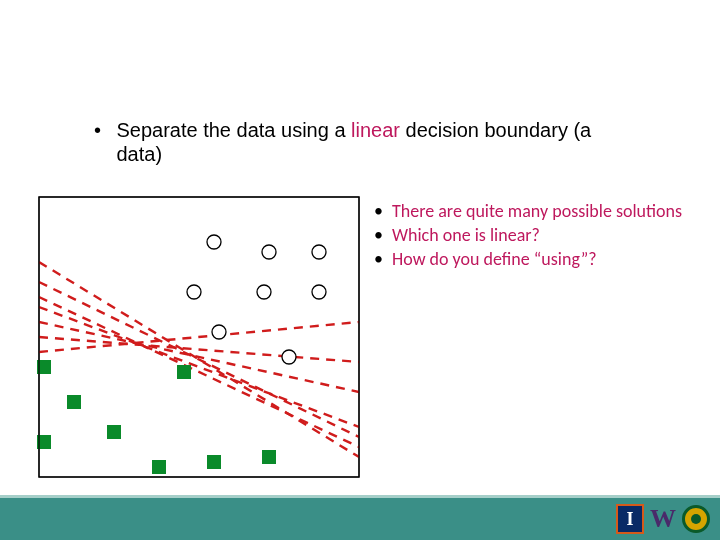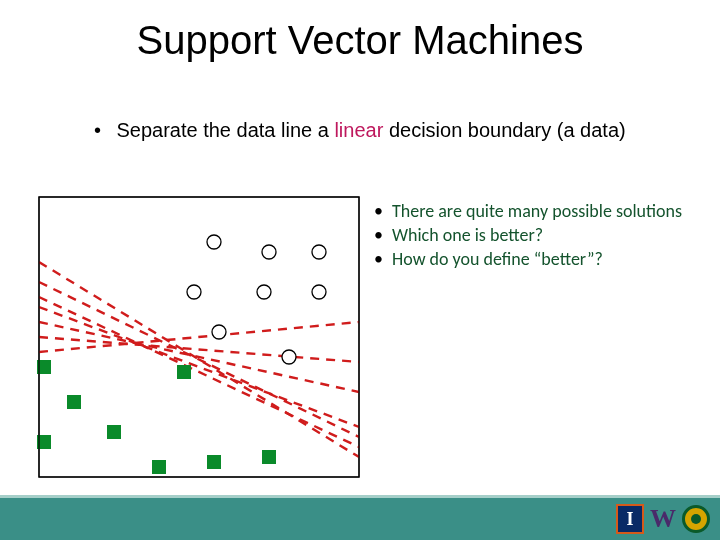--- a/index.html
+++ b/index.html
@@ -7,42 +7,41 @@
   .slide { position: relative; width: 720px; height: 540px; }
   .title { position: absolute; top: 18px; left: 0; width: 100%; text-align: center; font-size: 40px; font-weight: 400; color: #000; }
   .bullet-top { position: absolute; top: 118px; left: 94px; width: 560px; }
   .bullet-top .dot { display: inline-block; vertical-align: top; width: 18px; font-size: 20px; line-height: 24px; color: #000; }
   .bullet-top .txt { display: inline-block; vertical-align: top; width: 520px; font-size: 20px; line-height: 24px; color: #000; }
   .txt .linear { color: #be185d; }
   .figure { position: absolute; top: 192px; left: 34px; }
   .side-bullets { position: absolute; top: 200px; left: 370px; width: 340px; font-family: Calibri, Arial, sans-serif; }
   .side-bullets .row { display: flex; margin-bottom: 2px; }
   .side-bullets .b { width: 22px; font-size: 18px; line-height: 22px; color: #000; text-align: left; padding-left: 4px; }
-  .side-bullets .t { width: 310px; font-size: 18px; line-height: 22px; color: #14532d; }
+  .side-bullets .t { width: 310px; font-size: 18px; line-height: 22px; color: #be185d; }
   .footer-band { position: absolute; left: 0; bottom: 0; width: 720px; height: 42px; background: #3a8f87; }
   .footer-band-top { position: absolute; left: 0; bottom: 42px; width: 720px; height: 3px; background: #a6cfc9; }
   .page-num { position: absolute; bottom: 14px; left: 0; width: 632px; text-align: right; font-size: 12px; font-weight: normal; color: #000; }
   .logos { position: absolute; bottom: 6px; right: 10px; display: flex; gap: 6px; align-items: center; }
   .logo-i { width: 28px; height: 30px; background: #0a2a66; display: flex; align-items: center; justify-content: center; border: 2px solid #d65a1a; }
   .logo-i span { color: #fff; font-family: Georgia, serif; font-weight: bold; font-size: 18px; }
   .logo-w { font-family: Georgia, serif; font-weight: bold; font-size: 26px; color: #4a2a6a; }
   .logo-seal { width: 28px; height: 28px; border-radius: 50%; background: #d4a400; border: 3px solid #0a5a2a; position: relative; }
   .logo-seal::after { content: ""; position: absolute; top: 6px; left: 6px; width: 10px; height: 10px; border-radius: 50%; background: #0a5a2a; }
 </style>
 </head>
 <body>
 
 <div class="slide">
 
-  <div class="title">Support Vector Machines</div>
 
   <div class="bullet-top">
     <span class="dot">•</span>
     <span class="txt">
-      <span>Separate the data line a </span><span class="linear">linear</span><span> decision boundary (a data)</span>
+      <span>Separate the data using a </span><span class="linear">linear</span><span> decision boundary (a data)</span>
     </span>
   </div>
 
   <svg class="figure" width="330" height="290">
       <defs>
         <clipPath id="cp">
           <rect x="5" y="5" width="320" height="280"></rect>
         </clipPath>
       </defs>
       <rect x="5" y="5" width="320" height="280" fill="#fff" stroke="#000" stroke-width="1.2"></rect>
@@ -72,25 +71,25 @@
       <rect x="5" y="5" width="320" height="280" fill="none" stroke="#000" stroke-width="1.2"></rect>
     </svg>
 
   <div class="side-bullets">
     <div class="row">
       <div class="b">•</div>
       <div class="t">There are quite many possible solutions</div>
     </div>
     <div class="row">
       <div class="b">•</div>
-      <div class="t">Which one is better?</div>
+      <div class="t">Which one is linear?</div>
     </div>
     <div class="row">
       <div class="b">•</div>
-      <div class="t">How do you define “better”?</div>
+      <div class="t">How do you define “using”?</div>
     </div>
   </div>
 
   <div class="footer-band-top"></div>
   <div class="footer-band"></div>
   <div class="page-num">22</div>
 
   <div class="logos">
     <div class="logo-i">
         <span>I</span>

